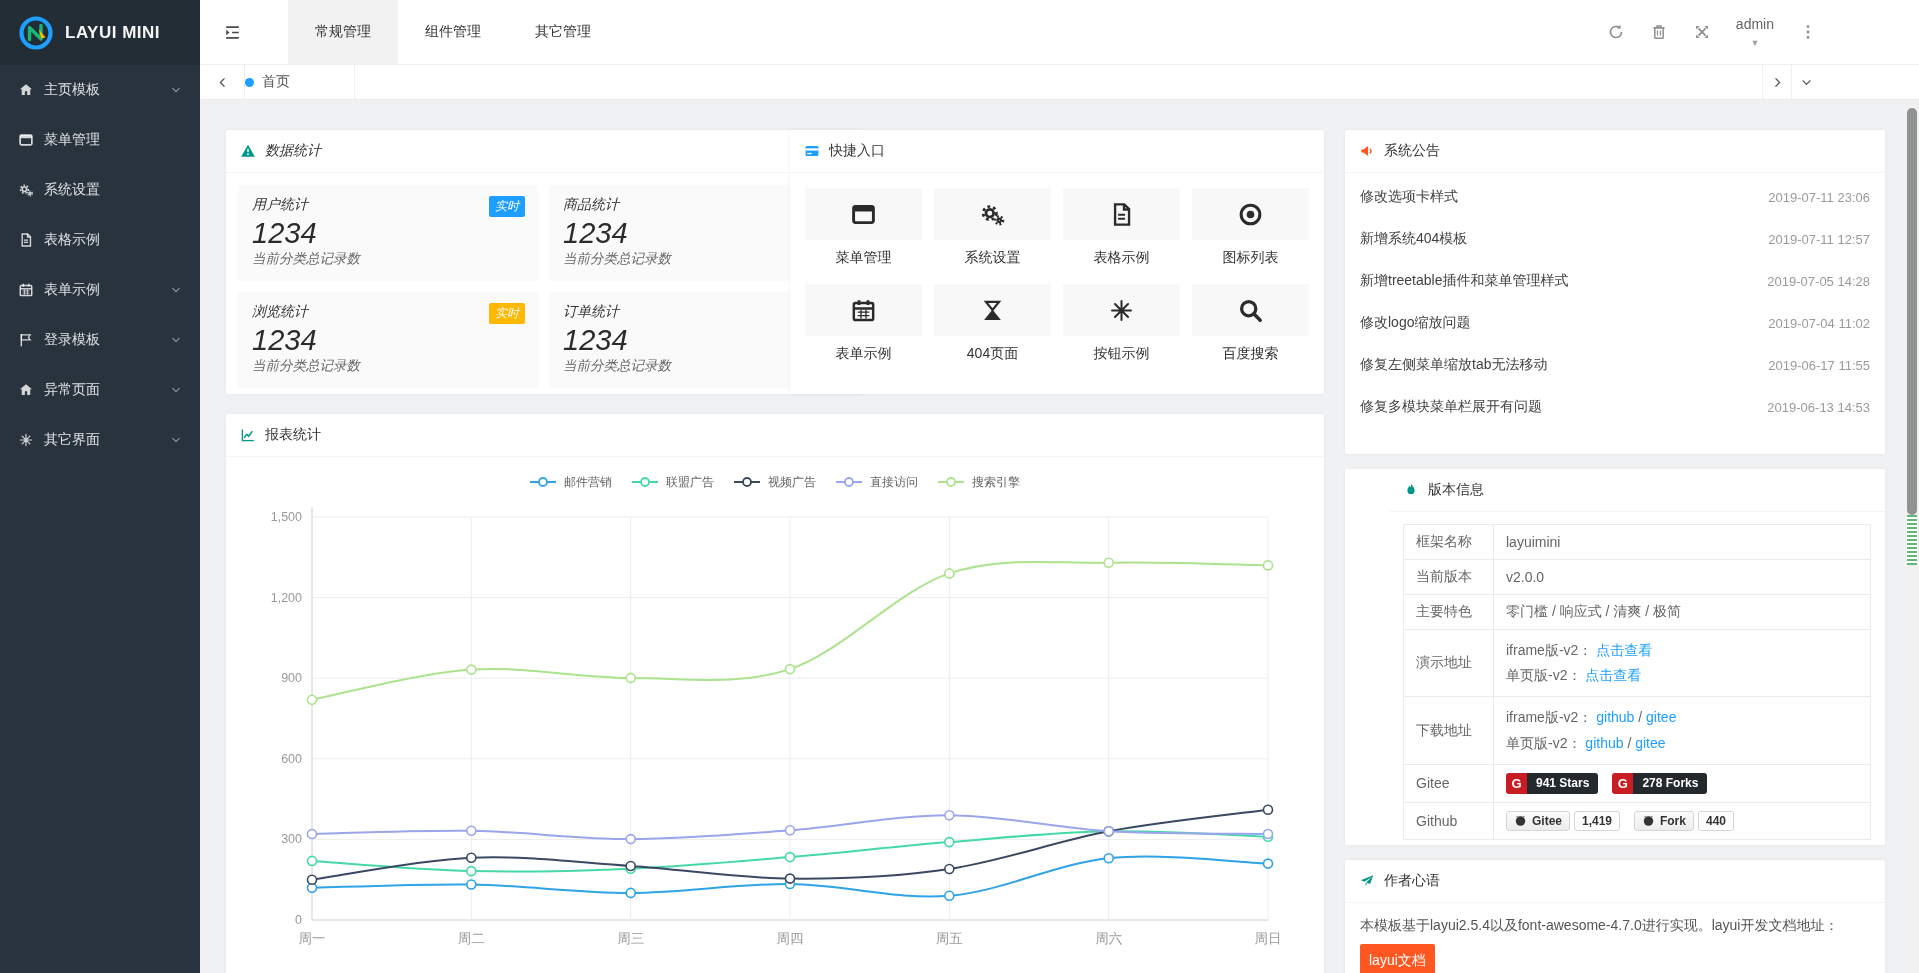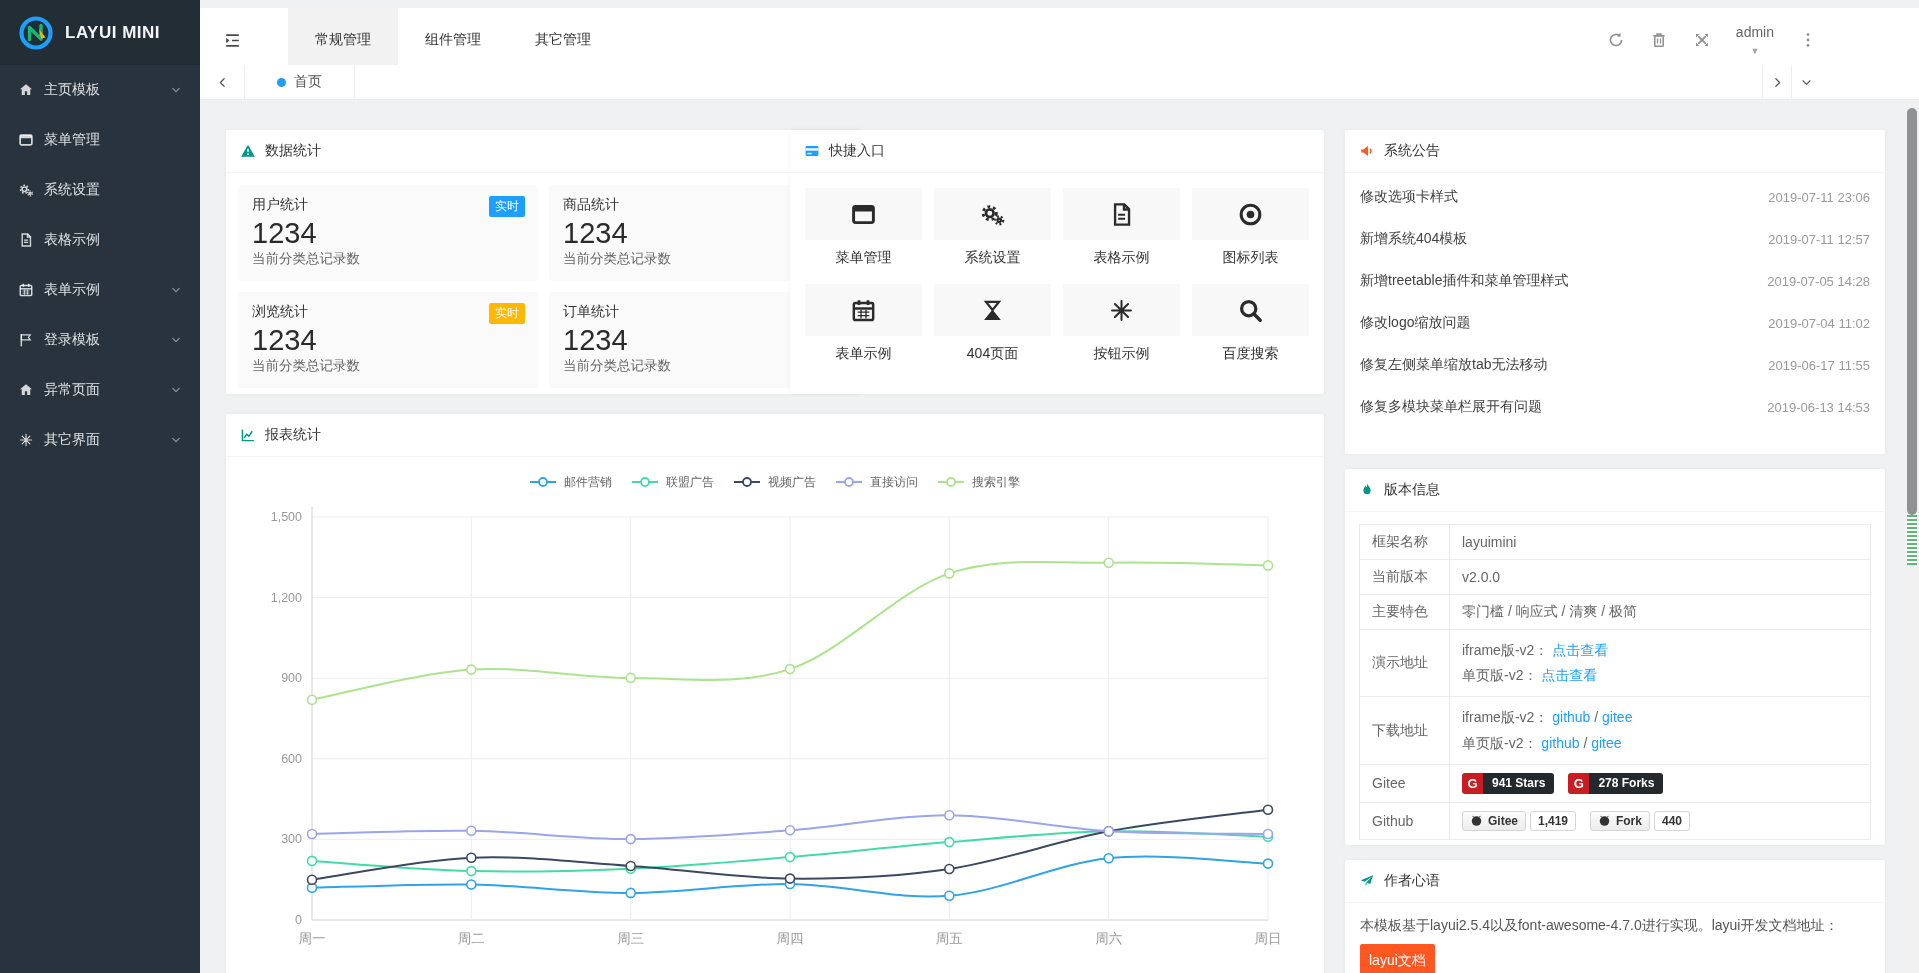--- a/index.html
+++ b/index.html
@@ -12,54 +12,54 @@
   .sidebar { position:absolute; left:0; top:0; width:200px; height:973px; background:#28333E; z-index:5; }
   .logo { height:65px; background:#222D36; display:flex; align-items:center; padding-left:18px; gap:11px; }
   .logo-text { color:#f5f5f5; font-size:17px; font-weight:bold; letter-spacing:.5px; }
   .menu-item { height:50px; display:flex; align-items:center; padding:0 18px; color:rgba(255,255,255,.85); font-size:14px; cursor:pointer; }
   .menu-item .mi { width:16px; height:16px; margin-right:10px; color:rgba(255,255,255,.8); flex:none; }
   .menu-item .mi svg { width:16px; height:16px; }
   .menu-item .chev { margin-left:auto; width:12px; height:12px; color:rgba(255,255,255,.5); }
   .menu-item .chev svg { width:12px; height:12px; }
 
   
-  .header { position:absolute; left:200px; top:8px; width:1719px; height:65px; background:#fff; border-bottom:1px solid #f0f0f0; display:flex; align-items:stretch; z-index:4; }
+  .header { position:absolute; left:200px; top:0; width:1719px; height:65px; background:#fff; border-bottom:1px solid #f0f0f0; display:flex; align-items:stretch; z-index:4; }
   .hamburger { width:64px; display:flex; align-items:center; justify-content:center; color:#4a4a4a; cursor:pointer; }
   .hamburger svg { width:19px; height:19px; }
   .htabs { display:flex; margin-left:24px; }
   .htab { padding:0 27px; display:flex; align-items:center; font-size:14px; color:#333; cursor:pointer; }
   .htab.active { background:#f2f2f2; }
   .hright { margin-left:auto; display:flex; align-items:center; gap:25px; padding-right:102px; }
   .hicon { color:#8f8f8f; cursor:pointer; width:18px; height:18px; }
   .hicon svg { width:18px; height:18px; }
   .admin { display:flex; align-items:center; gap:6px; color:#666; font-size:14px; cursor:pointer;flex-direction:column; }
   .caret { font-size:9px; color:#a3a3a3; }
 
   
   .tabbar { position:absolute; left:200px; top:65px; width:1719px; height:35px; background:#fff; border-bottom:1px solid #ececec; display:flex; align-items:stretch; z-index:4; }
   .tb-btn { width:45px; display:flex; align-items:center; justify-content:center; color:#555; cursor:pointer; }
   .tb-btn svg { width:13px; height:13px; }
   .tb-prev { border-right:1px solid #eee; }
-  .tb-tab { width:110px; display:flex; align-items:center; justify-content:center; gap:8px; font-size:14px; color:#555; border-right:1px solid #eee; cursor:pointer; }
+  .tb-tab { width:110px; display:flex; align-items:center; justify-content:flex-start; gap:8px; font-size:14px; color:#555; border-right:1px solid #eee; cursor:pointer; }
   .tb-dot { width:9px; height:9px; border-radius:50%; background:#1E9FFF; }
   .tb-sp { flex:1; }
   .tb-next,.tb-drop { width:29px; border-left:1px solid #eee; }
   .tb-gap { width:99px; }
 
   
   .card { position:absolute; background:#fff; border-radius:2px; box-shadow:0 0 4px rgba(0,0,0,.05); overflow:hidden; }
   .card-h { height:43px; display:flex; align-items:center; gap:9px; padding:0 14px; font-size:14px; color:#333; border-bottom:1px solid #f5f5f5; }
   .card-h .ci { width:16px; height:16px; flex:none; }
   .card-h .ci svg { width:16px; height:16px; }
 
-  .card-stats   { left:226px;  top:130px; width:635px;  height:264px; }
+  .card-stats   { left:226px;  top:130px; width:635px;  height:264px;font-style:italic; }
   .card-quick   { left:790px;  top:130px; width:534px;  height:264px; }
   .card-announce{ left:1345px; top:130px; width:540px;  height:324px; }
   .card-report  { left:226px;  top:414px; width:1098px; height:567px; }
-  .card-version { left:1345px; top:469px; width:540px;  height:376px; }
+  .card-version { left:1345px; top:469px; width:540px;  height:376px;padding-left:44px; }
   .card-author  { left:1345px; top:860px; width:540px;  height:150px; }
 
   
   .stats-body { padding:12px; display:grid; grid-template-columns:1fr 1fr; gap:11px; }
   .sbox { background:#fafafa; border-radius:3px; padding:11px 14px 13px; position:relative; }
   .sbox .lb { font-size:14px; color:#333; }
   .sbox .vl { font-size:29px; color:#2b2b2b; margin-top:3px; }
   .sbox .cp { font-size:13.5px; color:#666; }
   .badge { position:absolute; top:11px; right:13px; color:#fff; font-size:12px; padding:2px 6px; border-radius:2px; }
 

